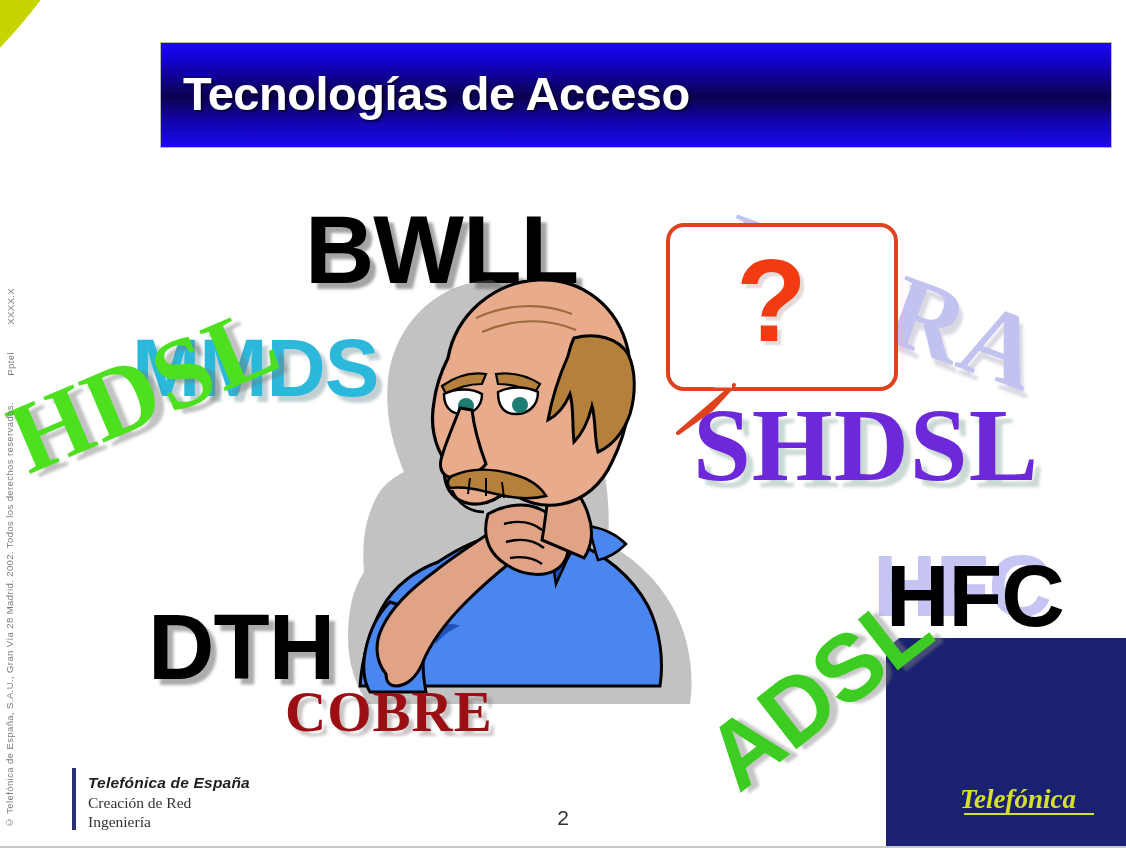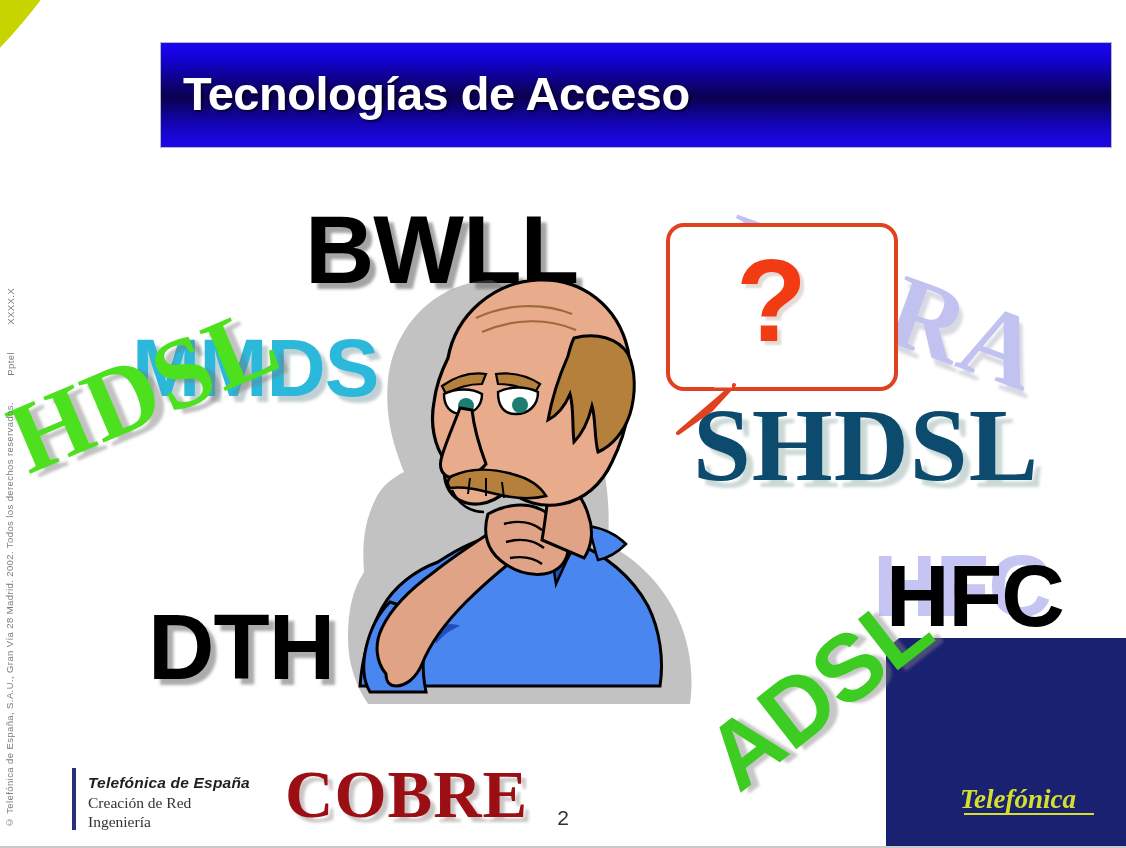--- a/index.html
+++ b/index.html
@@ -110,21 +110,21 @@
     color:#c2c2f0;
     transform:rotate(20deg);
     transform-origin:left top;
     text-shadow:6px 6px 3px rgba(170,170,190,.45);
     letter-spacing:2px;
   }
   .w-shdsl{
     left:693px;top:393px;
     font-size:104px;font-weight:bold;
     font-family:"Liberation Serif",serif;
-    color:#0c4a6e;
+    color:#6d28d9;
     text-shadow:7px 7px 3px rgba(140,170,165,.45);
     letter-spacing:1px;
     text-align:right;
   }
   .w-hfc-back{
     left:873px;top:542px;
     font-size:88px;font-weight:bold;
     font-family:"Liberation Sans",sans-serif;
     color:#c6c4f2;
     letter-spacing:-1px;
@@ -140,22 +140,22 @@
     left:690px;top:732px;
     font-size:94px;font-weight:bold;
     font-family:"Liberation Sans",sans-serif;
     color:#3ccc22;
     transform:rotate(-38deg);
     transform-origin:left top;
     text-shadow:6px 6px 3px rgba(130,130,130,.45);
     letter-spacing:-1px;
   }
   .w-cobre{
-    left:285px;top:761px;
-    font-size:67px;font-weight:bold;
+    left:285px;top:683px;
+    font-size:57px;font-weight:bold;
     font-family:"Liberation Serif",serif;
     color:#9b0f14;
     text-shadow:5px 5px 3px rgba(120,110,110,.4);
     letter-spacing:1px;
   }
 
   
   .bubble{
     position:absolute;left:666px;top:223px;
     width:232px;height:168px;

